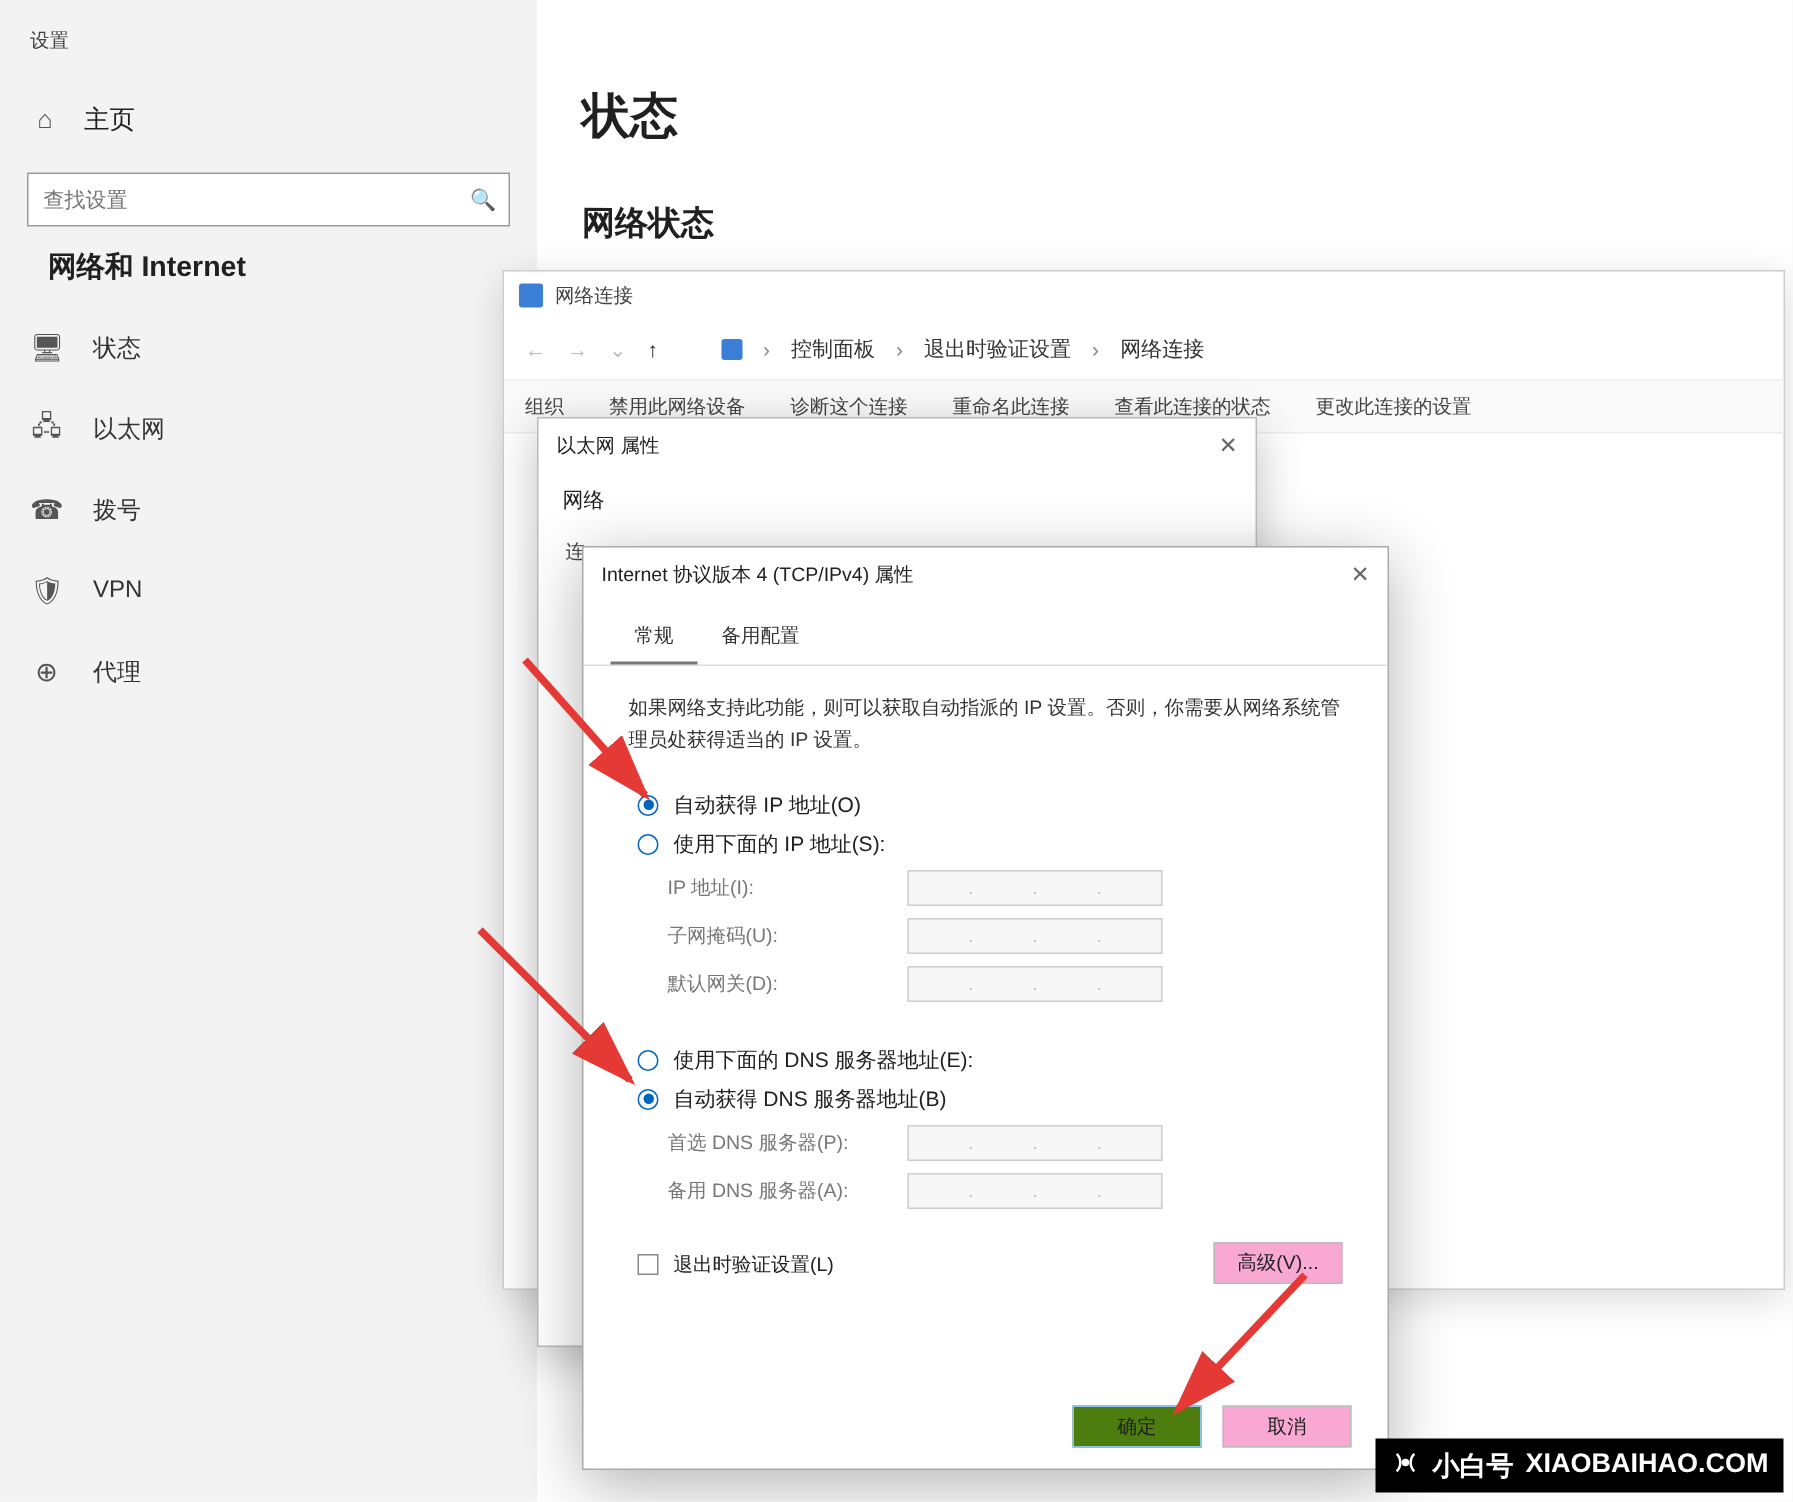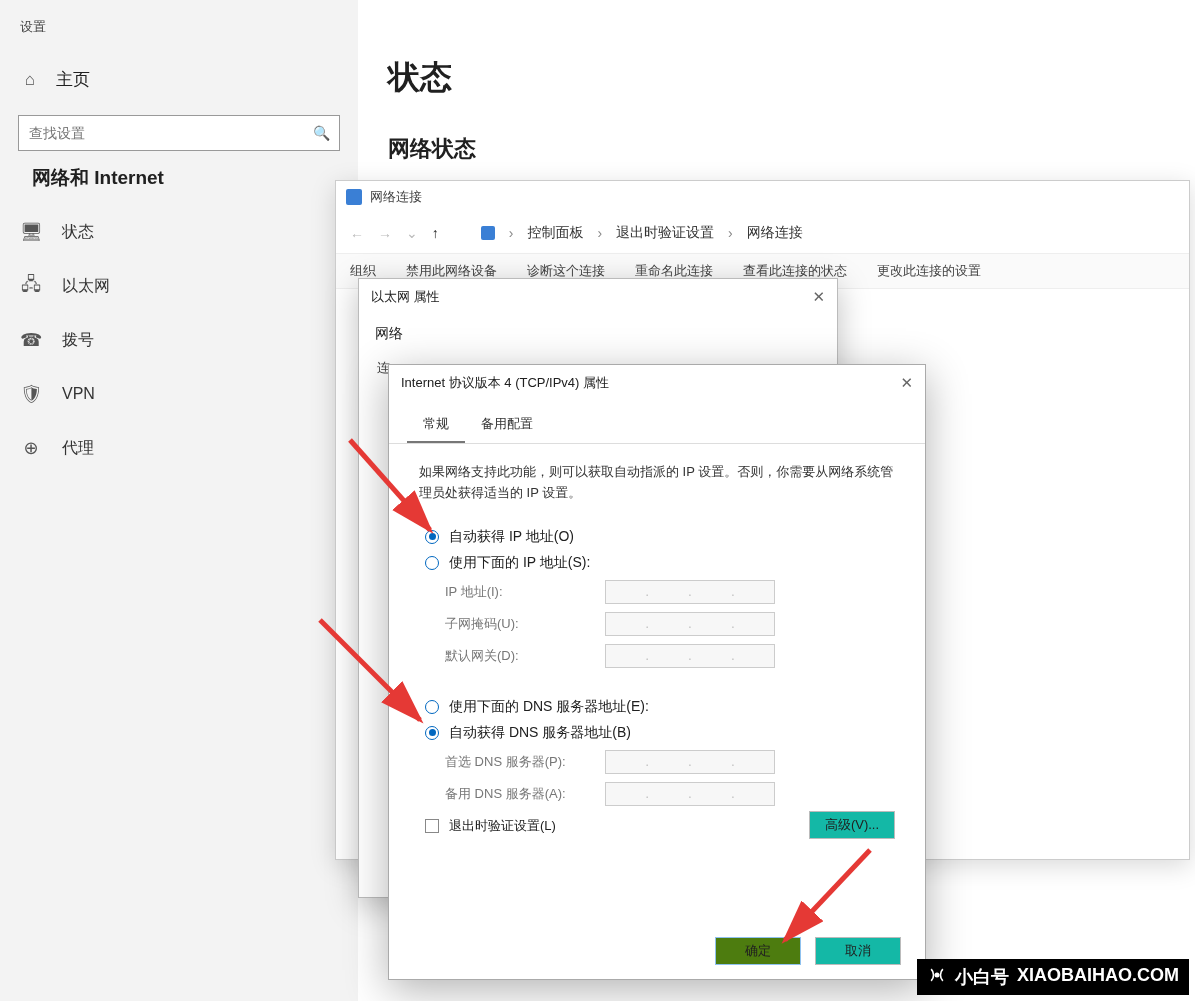--- a/index.html
+++ b/index.html
@@ -47,24 +47,24 @@
   .ipv4 .tabs .tab.sel{border-bottom:2px solid #777}
   .ipv4 .body{padding:18px 30px 10px}
   .ipv4 .desc{font-size:13px;color:#333;line-height:1.6;margin-bottom:24px}
   .radio-row{display:flex;align-items:center;gap:10px;font-size:14px;margin:8px 0 8px 6px}
   .radio{width:14px;height:14px;border:1.5px solid #0067c0;border-radius:50%;display:inline-flex;align-items:center;justify-content:center}
   .radio.sel::after{content:"";width:7px;height:7px;background:#0067c0;border-radius:50%}
   .field-row{display:flex;align-items:center;gap:10px;margin:8px 0 8px 26px;font-size:13px;color:#777}
   .field-row .label{width:150px}
   .ipinput{width:170px;height:24px;border:1px solid #ccc;background:#f7f7f7;display:flex;align-items:center;justify-content:space-evenly;color:#bbb;font-size:12px}
   .ipinput span{color:#bbb}
-  .chk-row{display:flex;align-items:center;gap:10px;font-size:13px;margin:11px 0 0 6px}
+  .chk-row{display:flex;align-items:center;gap:10px;font-size:13px;margin:28px 0 0 6px}
   .chk{width:14px;height:14px;border:1px solid #888}
   .adv-row{display:flex;justify-content:flex-end;margin-top:-24px}
-  .btn{min-width:86px;height:28px;border:1px solid #bbb;background:#14b8a6;font-size:13px;display:inline-flex;align-items:center;justify-content:center}
+  .btn{min-width:86px;height:28px;border:1px solid #bbb;background:#f9a8d4;font-size:13px;display:inline-flex;align-items:center;justify-content:center}
   .btn.primary{background:#4d7c0f;border-color:#8fc1ef}
   .dlg-buttons{position:absolute;left:0;right:0;bottom:14px;display:flex;justify-content:flex-end;gap:14px;padding:0 24px}
   
   .arrow-svg{position:absolute;pointer-events:none}
   .badge{position:absolute;right:6px;bottom:6px;background:#000;color:#fff;font-weight:700;font-size:18px;padding:6px 10px;display:flex;gap:8px}
   .badge .sig{width:20px;height:20px}
   .badge .cn{color:#fff}
   .badge .en{color:#fff}
   .linklike.blue{color:#0067c0}
 </style>

